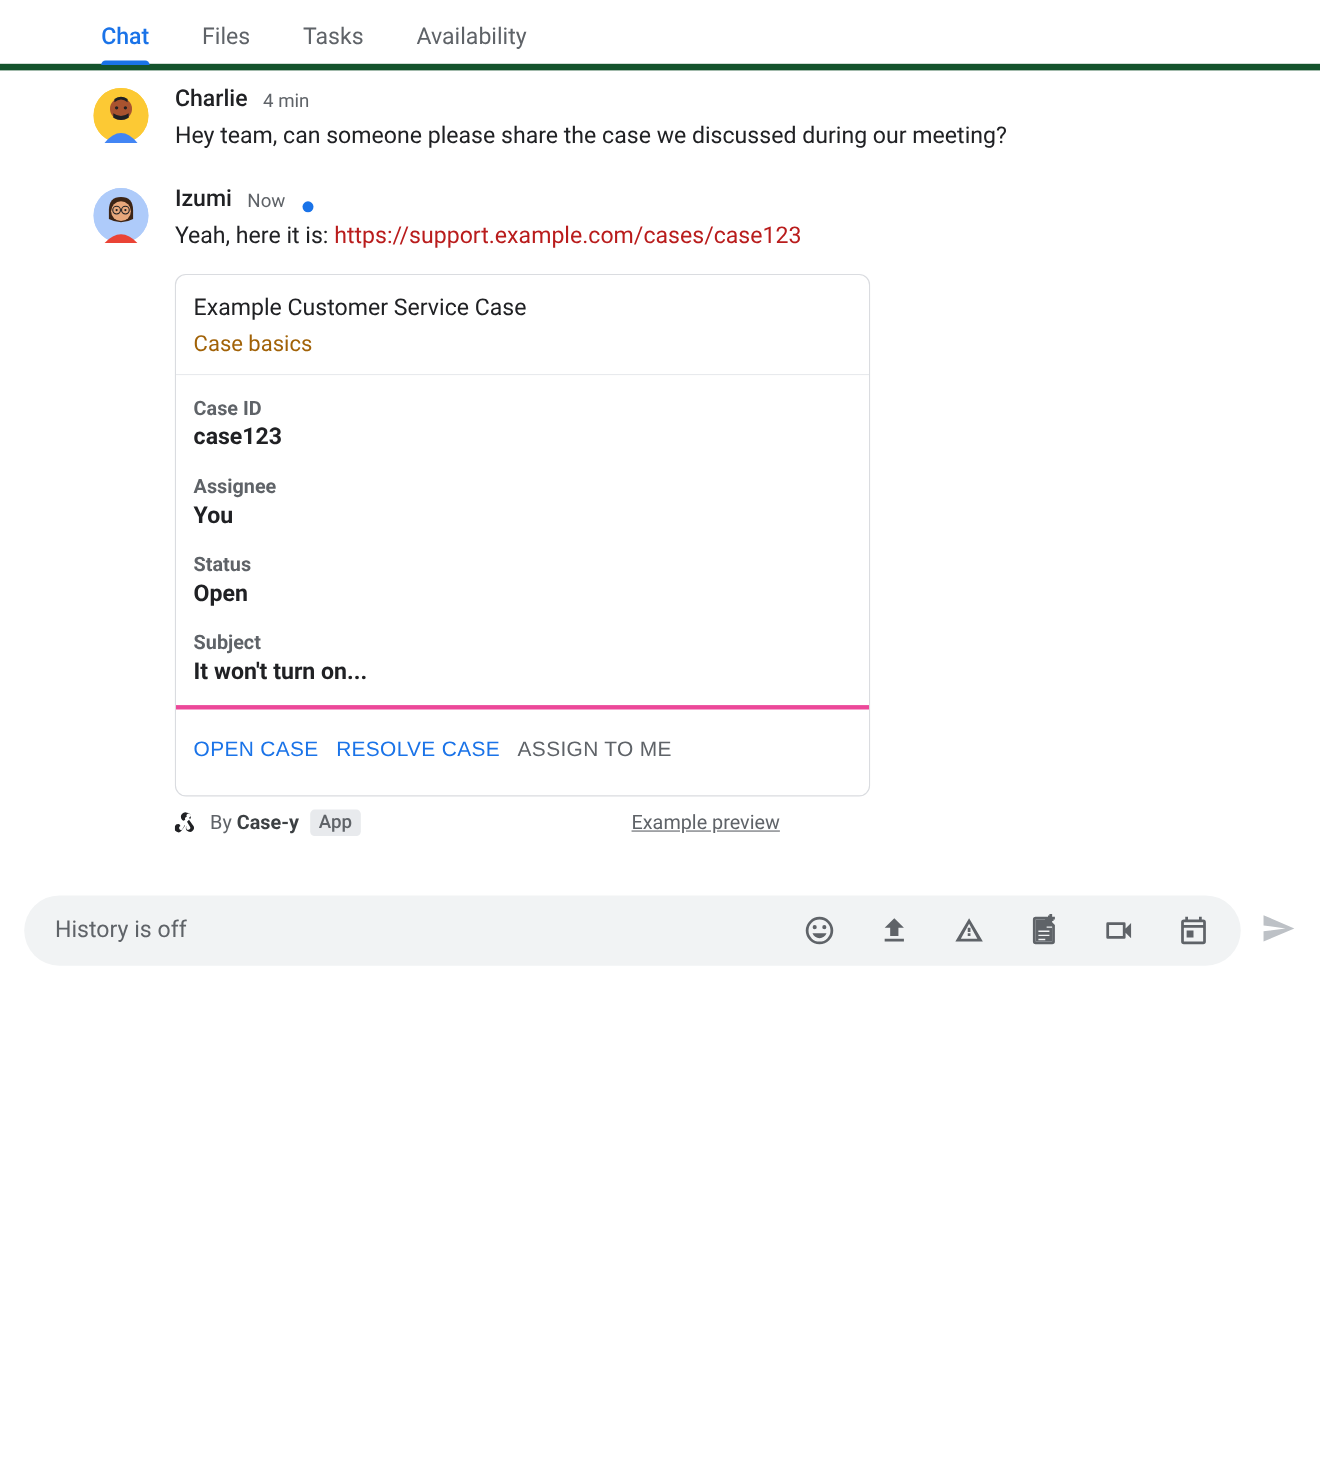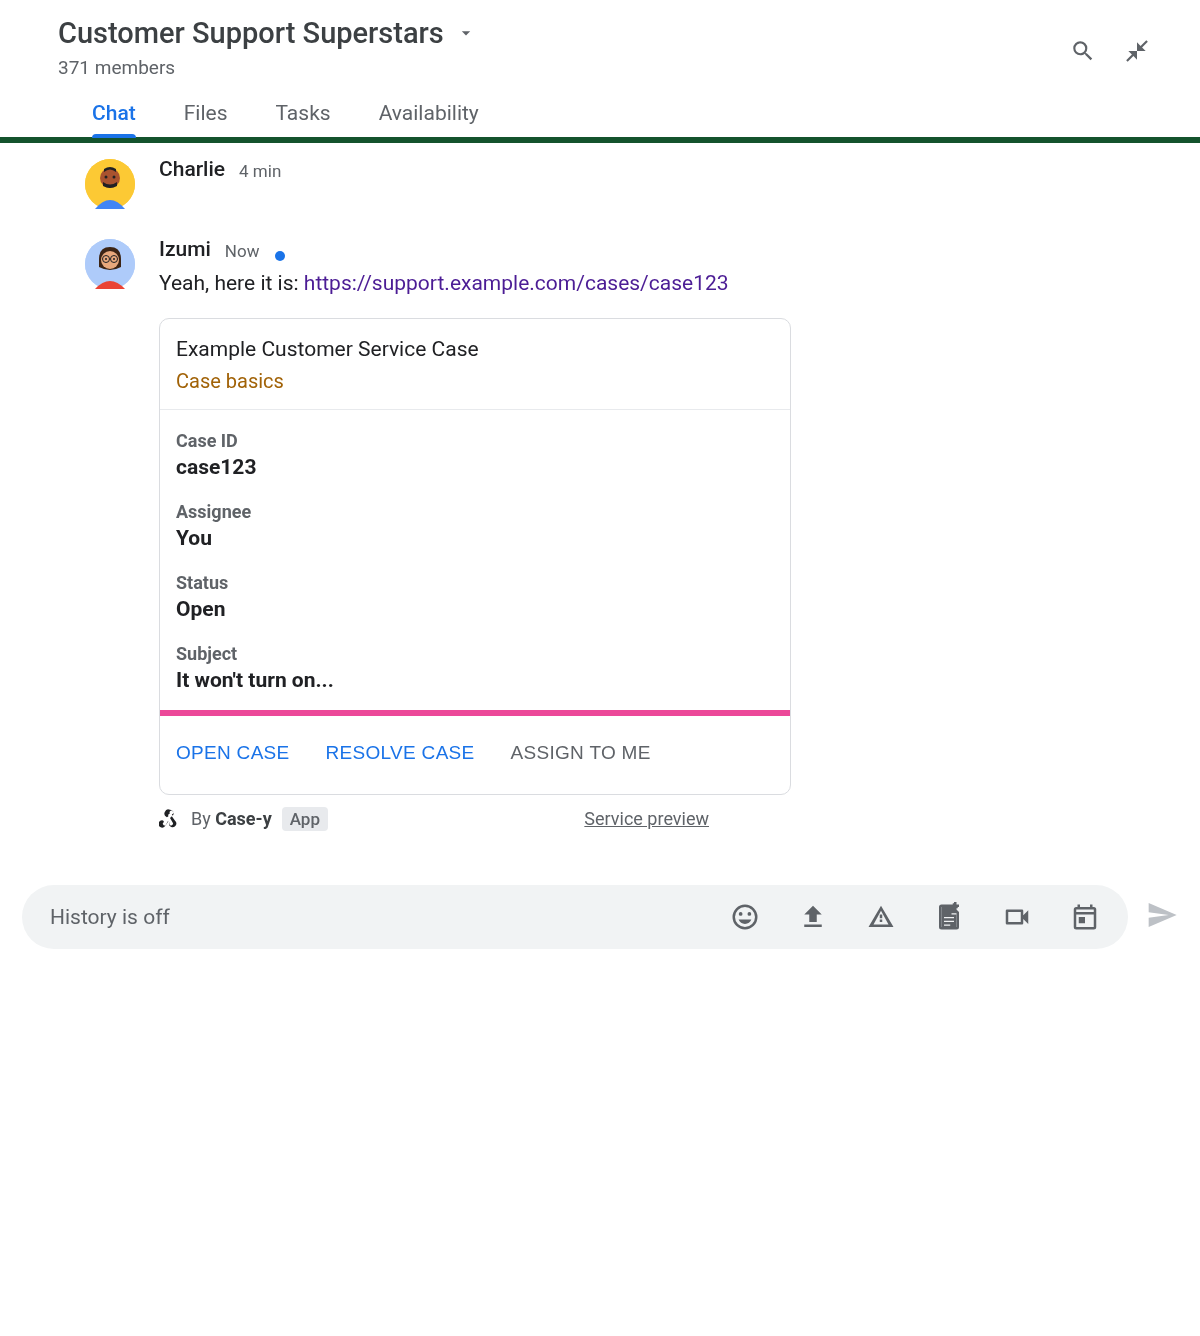--- a/index.html
+++ b/index.html
@@ -78,21 +78,21 @@
   }
   .avatar.charlie { background: #fcc934; }
   .avatar.izumi { background: #aecbfa; }
   .avatar svg { width: 100%; height: 100%; }
   .msg-body { flex: 1; }
   .msg-head { display: flex; align-items: flex-end; gap: 14px; margin-bottom: 6px; }
   .sender { font-size: 21px; font-weight: 500; color: #202124; }
   .time { font-size: 17px; color: #5f6368; }
   .unread-dot { width: 10px; height: 10px; background: #1a73e8; border-radius: 50%; margin-left: 2px; }
   .msg-text { font-size: 21px; color: #202124; line-height: 1.55; }
-  .link { color: #4c1d95; text-decoration: none; }
+  .link { color: #b91c1c; text-decoration: none; }
 
   .card {
     margin-top: 18px;
     border: 1px solid #dadce0;
     border-radius: 10px;
     width: 632px;
     overflow: hidden;
     margin-left: 0;
   }
   .card-header {
@@ -100,24 +100,24 @@
     border-bottom: 1px solid #e8eaed;
   }
   .card-title { font-size: 21px; color: #202124; margin-bottom: 8px; }
   .card-subtitle { font-size: 20px; color: #a16207; }
   .card-body { padding: 20px 16px 18px 16px; }
   .field { margin-bottom: 22px; font-weight: bold; }
   .field:last-child { margin-bottom: 0; }
   .field-label { font-size: 18px; color: #5f6368; margin-bottom: 4px; }
   .field-value { font-size: 21px; color: #202124; }
   .card-actions {
-    border-top: 6px solid #ec4899;
+    border-top: 4px solid #ec4899;
     padding: 26px 16px 30px 16px;
     display: flex;
-    gap: 36px;
+    gap: 16px;
   }
   .card-btn {
     font-size: 19px;
     font-weight: 500;
     letter-spacing: 0.3px;
     cursor: pointer;
     background: none;
     border: none;
   }
   .card-btn.primary { color: #1a73e8; }
@@ -170,39 +170,20 @@
   }
   .compose-icons { display: flex; gap: 38px; align-items: center; }
   .compose-icons svg { width: 30px; height: 30px; fill: #5f6368; cursor: pointer; }
   .send-icon svg { width: 32px; height: 32px; fill: #bdc1c6; cursor: pointer; }
 </style>
 </head>
 <body>
 
 <div class="container">
 
-  <div class="header">
-    <div class="header-left">
-      <div class="title-row">
-        <span class="space-title">Customer Support Superstars</span>
-        <svg class="dropdown-icon" viewBox="0 0 24 24">
-            <path d="M7 10l5 5 5-5z"></path>
-          </svg>
-      </div>
-      <div class="members">371 members</div>
-    </div>
-    <div class="header-icons">
-      <svg viewBox="0 0 24 24">
-          <path d="M15.5 14h-.79l-.28-.27A6.471 6.471 0 0016 9.5 6.5 6.5 0 109.5 16c1.61 0 3.09-.59 4.23-1.57l.27.28v.79l5 4.99L20.49 19l-4.99-5zm-6 0C7.01 14 5 11.99 5 9.5S7.01 5 9.5 5 14 7.01 14 9.5 11.99 14 9.5 14z"></path>
-        </svg>
-      <svg viewBox="0 0 24 24">
-          <path d="M22 3.41L16.71 8.7 20 12h-8V4l3.29 3.29L20.59 2 22 3.41zM3.41 22l5.29-5.29L12 20v-8H4l3.29 3.29L2 20.59 3.41 22z"></path>
-        </svg>
-    </div>
-  </div>
 
   <div class="tabs">
     <div class="tab active">Chat</div>
     <div class="tab">Files</div>
     <div class="tab">Tasks</div>
     <div class="tab">Availability</div>
   </div>
 
   <div class="messages">
 
@@ -216,20 +197,21 @@
           <circle cx="29" cy="18" r="1.5" fill="#202124"></circle>
           <path d="M19 13 Q25 8 31 13 L31 10 Q25 6 19 10 Z" fill="#202124"></path>
           <path d="M18 23 Q25 28 32 23 L32 27 Q25 31 18 27 Z" fill="#202124"></path>
         </svg>
       </div>
       <div class="msg-body">
         <div class="msg-head">
           <span class="sender">Charlie</span>
           <span class="time">4 min</span>
         </div>
+        <div class="msg-text">Hey team, can someone please share the case we discussed during our meeting?</div>
       </div>
     </div>
 
     <div class="message">
       <div class="avatar izumi">
         <svg viewBox="0 0 50 50">
           <circle cx="25" cy="25" r="25" fill="#aecbfa"></circle>
           <path d="M14 20 Q14 8 25 8 Q36 8 36 20 L36 28 Q25 34 14 28 Z" fill="#3c2415"></path>
           <circle cx="25" cy="21" r="9" fill="#e8a87c"></circle>
           <path d="M10 50 Q25 34 40 50 Z" fill="#ea4335"></path>
@@ -280,21 +262,21 @@
         </div>
 
         <div class="card-footer">
           <div class="attribution">
             <svg width="22" height="22" viewBox="0 0 24 24">
                 <path fill="#202124" d="M10 15l-3.5 5a4 4 0 11-2-6.5l1 1.7A2 2 0 107 19l3-5zm4-6l3.5 5a4 4 0 11-6.5 2l1.7-1A2 2 0 1015 16l-3-5zm-2-7a4 4 0 013 6.5l-1-1.7A2 2 0 1012 6a2 2 0 00-1.7 3l-1.7 1A4 4 0 0112 2z"></path>
               </svg>
             <span><span>By </span><span class="bold">Case-y</span></span>
             <span class="app-badge">App</span>
           </div>
-          <span class="remove-link">Service preview</span>
+          <span class="remove-link">Example preview</span>
         </div>
 
       </div>
     </div>
 
   </div>
 
   <div class="compose-row">
     <div class="compose">
       <span class="compose-placeholder">History is off</span>

